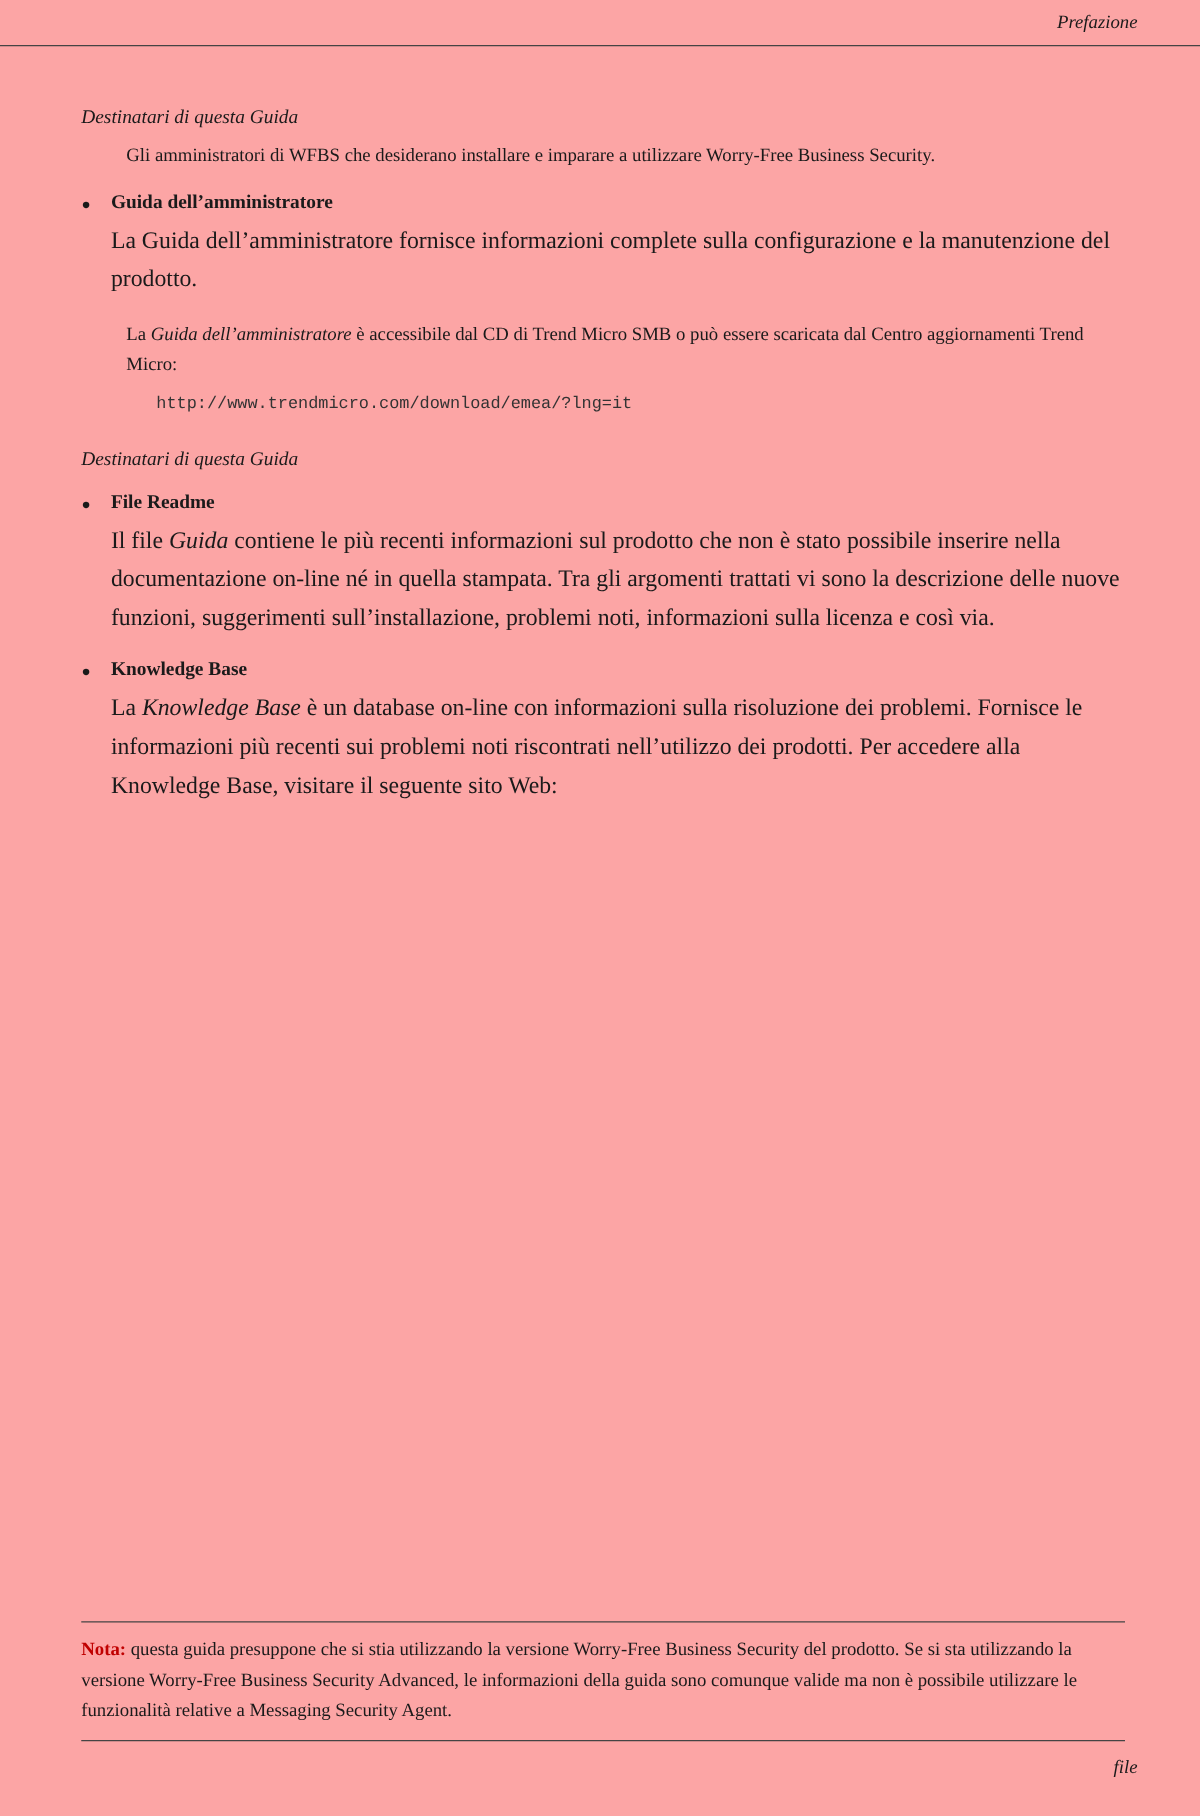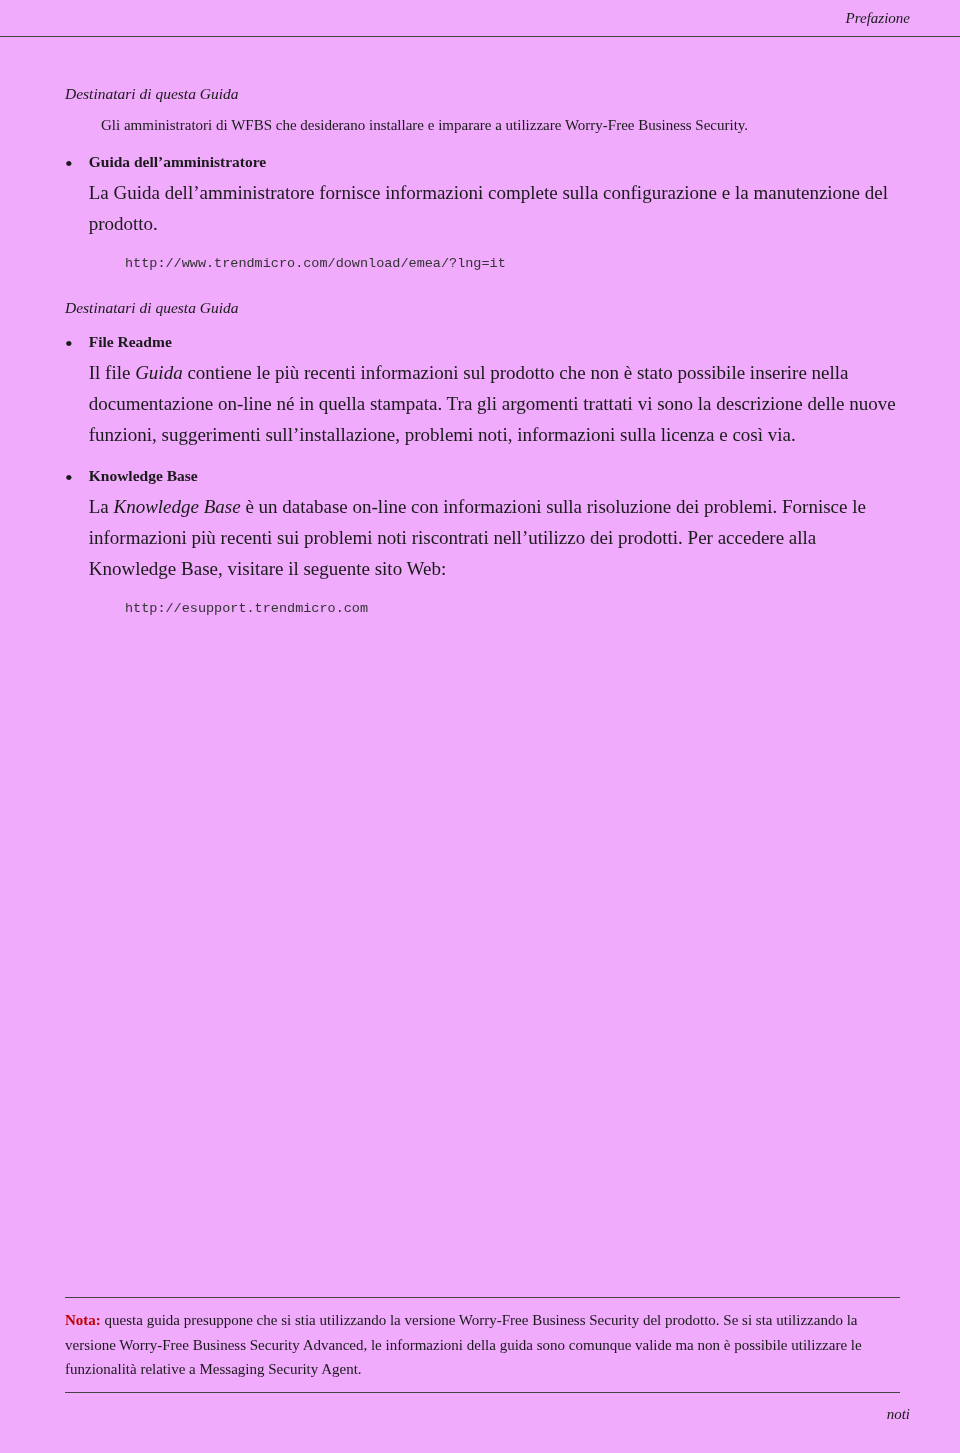--- a/index.html
+++ b/index.html
@@ -14,21 +14,21 @@
       background: #ffffff;
       font-family: Georgia, 'Times New Roman', Times, serif;
       font-size: 15px;
       color: #1a1a1a;
       position: relative;
     }
 
     .page-container {
       width: 960px;
       min-height: 1453px;
-      background: #f0abfc;
+      background: #fca5a5;
       position: relative;
       padding: 0;
     }
 
     
     .header-rule {
       width: 100%;
       border: none;
       border-top: 1.5px solid #444;
       margin: 0;
@@ -172,20 +172,23 @@
     <div class="section-body">Gli amministratori di WFBS che desiderano installare e imparare a utilizzare Worry-Free Business Security.</div>
 
     <div class="bullet-section">
       <span class="bullet">•</span>
       <div class="bullet-content">
         <div class="bullet-heading">Guida dell’amministratore</div>
         <div class="bullet-body">La Guida dell’amministratore fornisce informazioni complete sulla configurazione e la manutenzione del prodotto.</div>
       </div>
     </div>
 
+    <div class="section-body">
+      <span>La </span><em>Guida dell’amministratore</em><span> è accessibile dal CD di Trend Micro SMB o può essere scaricata dal Centro aggiornamenti Trend Micro:</span>
+    </div>
 
     <span class="url-block">http://www.trendmicro.com/download/emea/?lng=it</span>
 
     <div class="section-title">Destinatari di questa Guida</div>
 
 
     <div class="bullet-section">
       <span class="bullet">•</span>
       <div class="bullet-content">
         <div class="bullet-heading">File Readme</div>
@@ -198,27 +201,26 @@
     <div class="bullet-section">
       <span class="bullet">•</span>
       <div class="bullet-content">
         <div class="bullet-heading">Knowledge Base</div>
         <div class="bullet-body">
           <span>La </span><em>Knowledge Base</em><span> è un database on-line con informazioni sulla risoluzione dei problemi.</span><span> Fornisce le informazioni più recenti sui problemi noti riscontrati nell’utilizzo dei prodotti. Per accedere alla Knowledge Base, visitare il seguente sito Web:</span>
         </div>
       </div>
     </div>
 
-    <span class="url-block">http://esupport.trendmicro.com</span>
 
   </div>
 
   <div class="bottom-section">
     <hr class="bottom-rule-top">
     <div class="nota-section">
       <span class="nota-label">Nota:</span><span> questa guida presuppone che si stia utilizzando la versione Worry-Free Business Security del prodotto. Se si sta utilizzando la versione Worry-Free Business Security Advanced, le informazioni della guida sono comunque valide ma non è possibile utilizzare le funzionalità relative a Messaging Security Agent.</span>
     </div>
     <hr class="bottom-rule-bottom">
   </div>
 
-  <div class="footer-area">noti</div>
+  <div class="footer-area">file</div>
 
 </div>
 
 </body></html>

